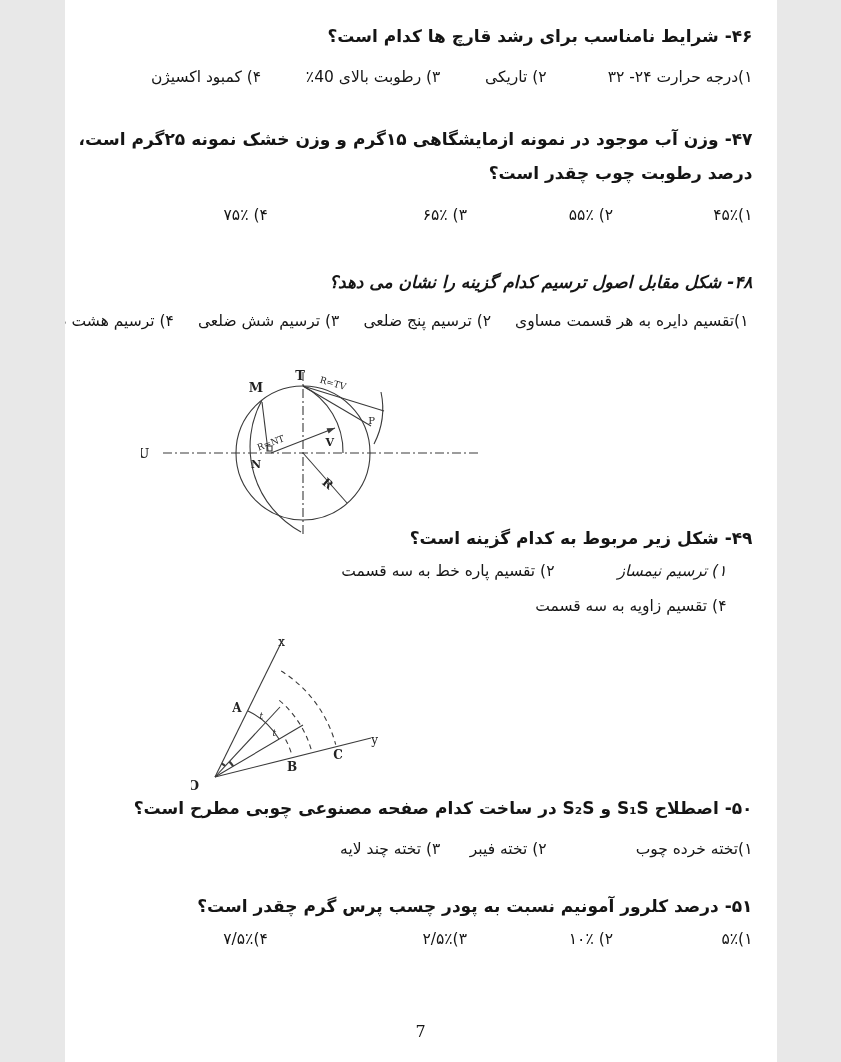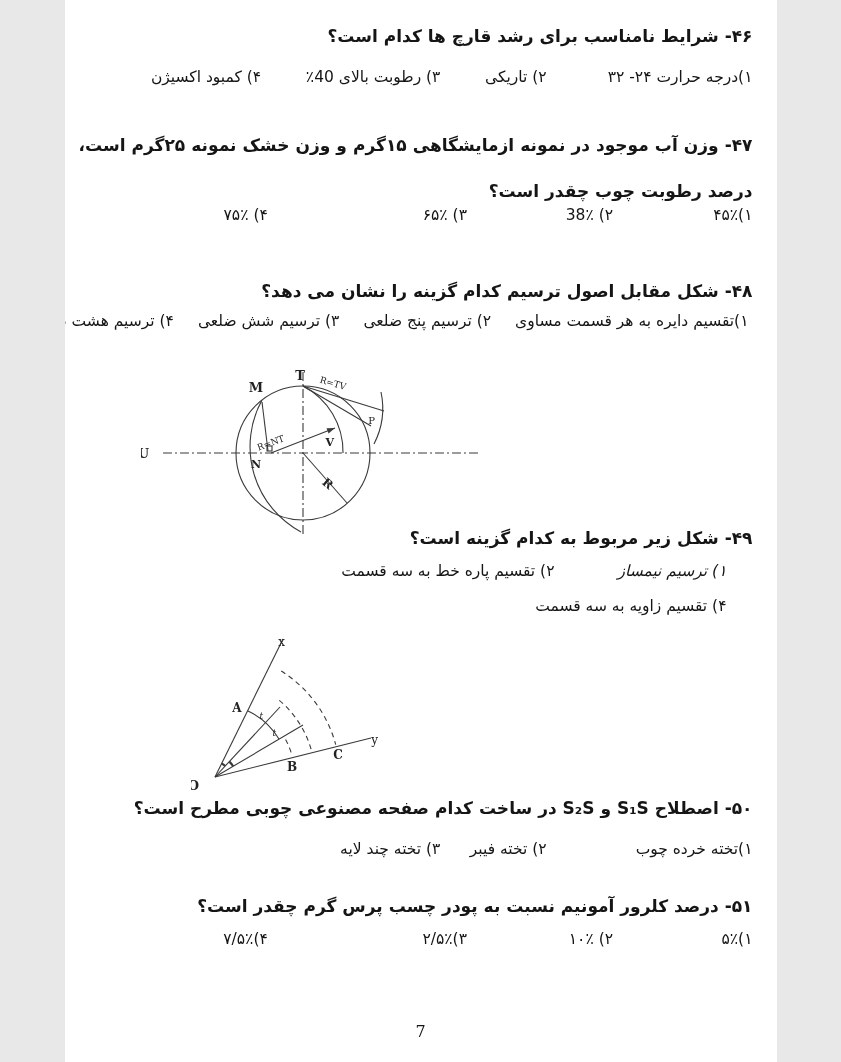--- a/index.html
+++ b/index.html
@@ -17,21 +17,21 @@
     position:absolute;
     right:24px;
     font-size:17px;
     font-weight:bold;
     white-space:nowrap;
   }
   .q-title.wrap{
     white-space:normal;
     left:14px;
     text-align:justify;
-    line-height:46px;
+    line-height:34px;
   }
   .opts{
     position:absolute;
     right:24px;left:24px;
     display:grid;
     font-size:15.5px;
   }
   .opts span{white-space:nowrap;}
   .opts-text{grid-template-columns:31% 16% 27% 26%;}
   .opts-num{grid-template-columns:21% 22% 30% 27%;}
@@ -76,26 +76,26 @@
   <div class="opts opts-text" style="top:68px;">
     <span>۱)درجه حرارت ۲۴- ۳۲</span>
     <span>۲) تاریکی</span>
     <span>۳) رطوبت بالای 40٪</span>
     <span>۴) کمبود اکسیژن</span>
   </div>
 
   <div class="q-title wrap" style="top:122px;">۴۷- وزن آب موجود در نمونه ازمایشگاهی ۱۵گرم و وزن خشک نمونه ۲۵گرم است، درصد رطوبت چوب چقدر است؟</div>
   <div class="opts opts-num" style="top:206px;">
     <span>۱)۴۵٪</span>
-    <span>۲) 38٪</span>
+    <span>۲) ۵۵٪</span>
     <span>۳) ۶۵٪</span>
     <span>۴) ۷۵٪</span>
   </div>
 
-  <div class="q-title" style="top:281px;">۴۸- شکل مقابل اصول ترسیم کدام گزینه را نشان می دهد؟</div>
+  <div class="q-title" style="top:272px;font-style:italic;">۴۸- شکل مقابل اصول ترسیم کدام گزینه را نشان می دهد؟</div>
   <div class="opts-flow" style="top:312px;">
     <span>۱)تقسیم دایره به هر قسمت مساوی</span>
     <span>۲) ترسیم پنج ضلعی</span>
     <span>۳) ترسیم شش ضلعی</span>
     <span>۴) ترسیم هشت ضلعی</span>
   </div>
 
   <svg class="fig" style="top:364px;left:76px;" width="345" height="174" viewBox="0 0 345 174">
     <path class="stroke dashdot" d="M 22,89 H 338"></path>
     <path class="stroke dashdot" d="M 162,8 V 170"></path>

